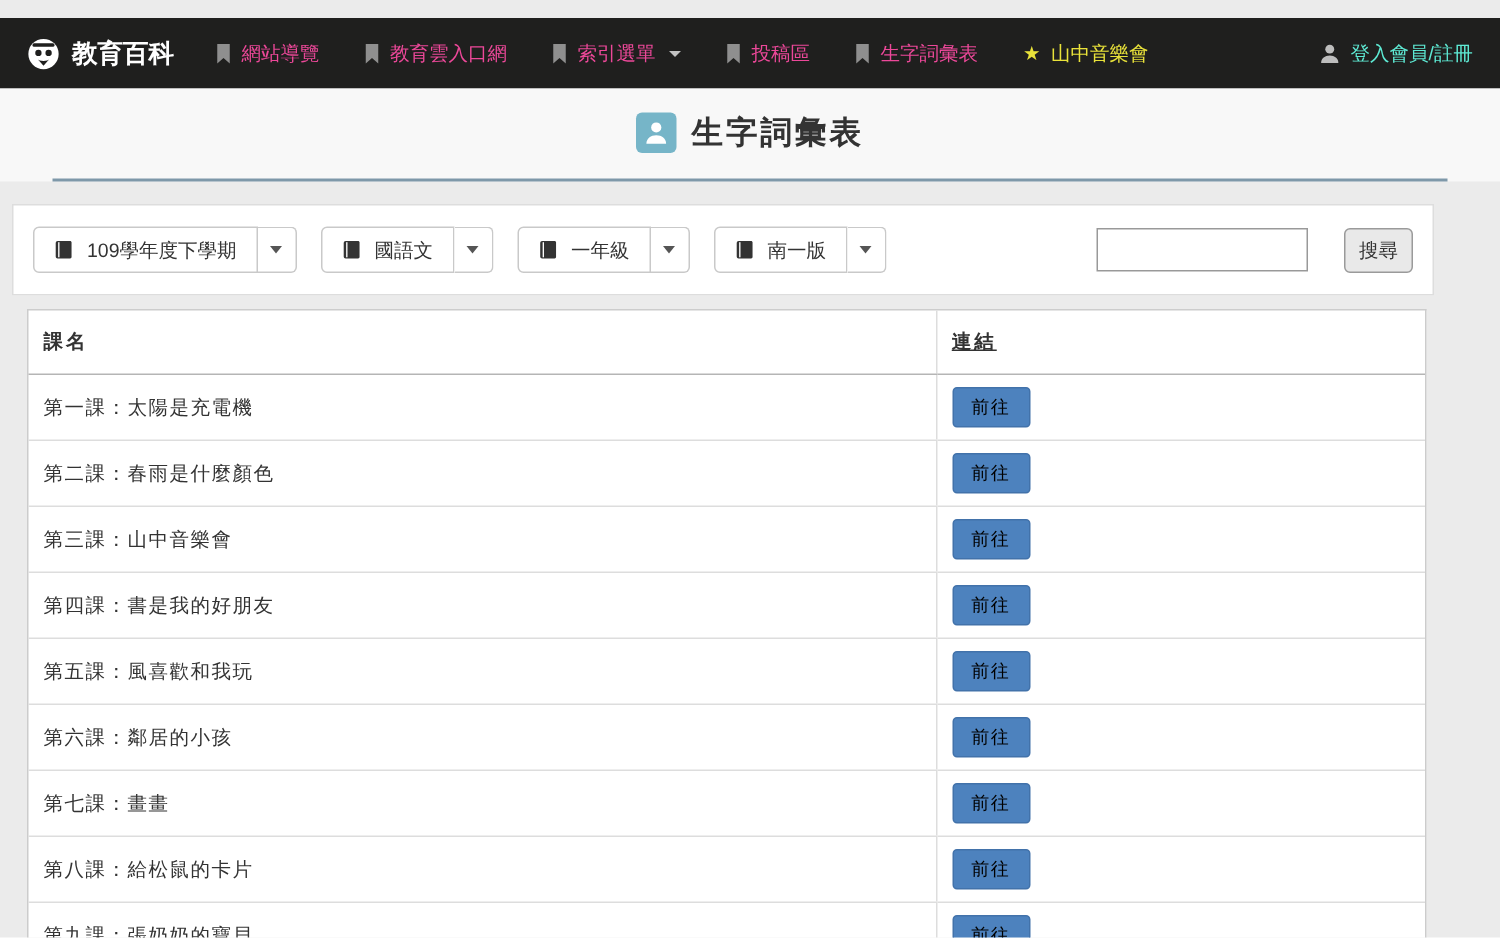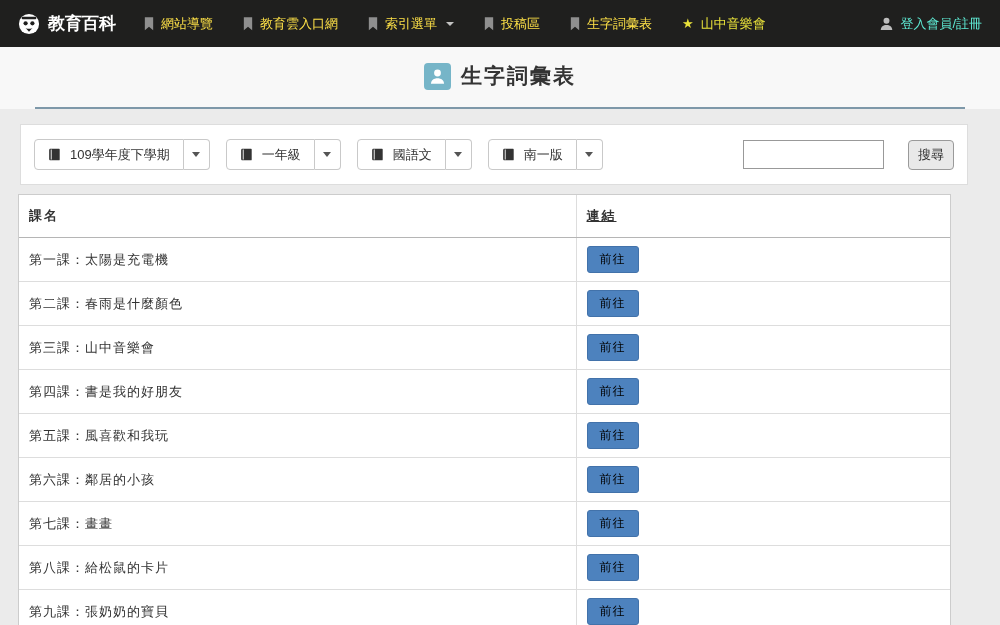--- a/index.html
+++ b/index.html
@@ -9,29 +9,30 @@
     background:#ebebeb;
     font-family:"Liberation Sans","DejaVu Sans",sans-serif;
     -webkit-font-smoothing:antialiased;
   }
 
   
   .navbar {
     height:47px; background:#1f1f1e;
     display:flex; align-items:center;
     padding:0 18px;
+    margin-top:12px;
   }
   .brand {
     display:flex; align-items:center; gap:8px;
     color:#ffffff; font-size:17px; font-weight:bold;
     margin-right:28px; white-space:nowrap; cursor:pointer;
   }
   .nav-item {
     display:flex; align-items:center; gap:7px;
-    color:#fde047; font-size:13px;
+    color:#ec4899; font-size:13px;
     margin-right:30px; white-space:nowrap; cursor:pointer;
   }
   .nav-item .bm { display:flex; }
   .caret-down {
     width:0; height:0; margin-left:2px;
     border-left:4px solid transparent;
     border-right:4px solid transparent;
     border-top:4px solid #c2c2c2;
   }
   .nav-highlight { color:#e9e23a; }
@@ -52,21 +53,21 @@
     display:inline-flex; align-items:center; gap:10px;
     font-size:21px; font-weight:bold; color:#333; letter-spacing:2px;
   }
   .title-icon {
     width:27px; height:27px; border-radius:4px;
     background:#76b5c8; display:flex; align-items:center; justify-content:center;
   }
 
   
   .filter-panel {
-    width:948px; margin:15px 0 0 20px; height:61px;
+    width:948px; margin:15px 0 0 8px; height:61px;
     background:#ffffff; border:1px solid #dddddd;
     display:flex; align-items:center; padding:0 13px;
   }
   .btn-group { display:flex; margin-right:16px; }
   .f-btn {
     display:flex; align-items:center; gap:9px;
     background:#ffffff; border:1px solid #c9c9c9;
     height:31px; padding:0 13px;
     font-size:13px; color:#333;
     border-radius:4px 0 0 4px; cursor:pointer; white-space:nowrap;
@@ -102,21 +103,21 @@
   }
   table.lessons { width:100%; border-collapse:collapse; font-size:13px; color:#333; }
   table.lessons th {
     text-align:left; font-weight:bold; letter-spacing:2px;
     padding:12px 10px; border-bottom:1px solid #b5b5b5;
   }
   table.lessons td {
     padding:8px 10px; border-bottom:1px solid #dddddd;
     letter-spacing:1px; height:41px;
   }
-  .link-col { border-left:1px solid #dddddd; width:374px;text-decoration:underline; }
+  .link-col { border-left:1px solid #dddddd; width:326px;text-decoration:underline; }
   .go-btn {
     background:#4d82be; color:#000000;
     border:1px solid #4272aa; border-radius:3px;
     font-size:12px; padding:4px 12px; cursor:pointer; letter-spacing:1px;
     font-family:inherit;
   }
 </style>
 </head>
 <body>
 
@@ -230,36 +231,36 @@
   </div>
 
   <div class="btn-group">
     <button class="f-btn">
       <span style="display:flex;">
         <svg width="13" height="13" viewBox="0 0 16 16">
           <path fill="#333" d="M3 0.8h10.2c0.7 0 1.2 0.5 1.2 1.2v12c0 0.7-0.5 1.2-1.2 1.2H3c-0.9 0-1.6-0.7-1.6-1.6V2.4C1.4 1.5 2.1 0.8 3 0.8z"></path>
           <rect x="3.4" y="1.8" width="1.1" height="12.4" fill="#ffffff"></rect>
         </svg>
       </span>
-      <span>一年級</span>
+      <span>國語文</span>
     </button>
     <span class="f-caret">
         <span class="tri"></span>
       </span>
   </div>
 
   <div class="btn-group">
     <button class="f-btn">
       <span style="display:flex;">
         <svg width="13" height="13" viewBox="0 0 16 16">
           <path fill="#333" d="M3 0.8h10.2c0.7 0 1.2 0.5 1.2 1.2v12c0 0.7-0.5 1.2-1.2 1.2H3c-0.9 0-1.6-0.7-1.6-1.6V2.4C1.4 1.5 2.1 0.8 3 0.8z"></path>
           <rect x="3.4" y="1.8" width="1.1" height="12.4" fill="#ffffff"></rect>
         </svg>
       </span>
-      <span>國語文</span>
+      <span>一年級</span>
     </button>
     <span class="f-caret">
         <span class="tri"></span>
       </span>
   </div>
 
   <div class="btn-group">
     <button class="f-btn">
       <span style="display:flex;">
         <svg width="13" height="13" viewBox="0 0 16 16">

